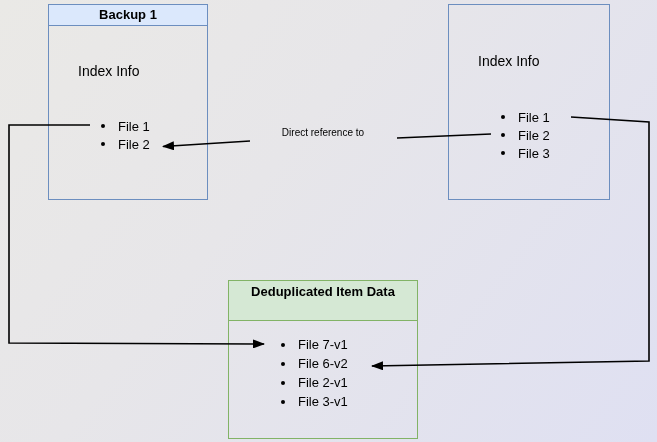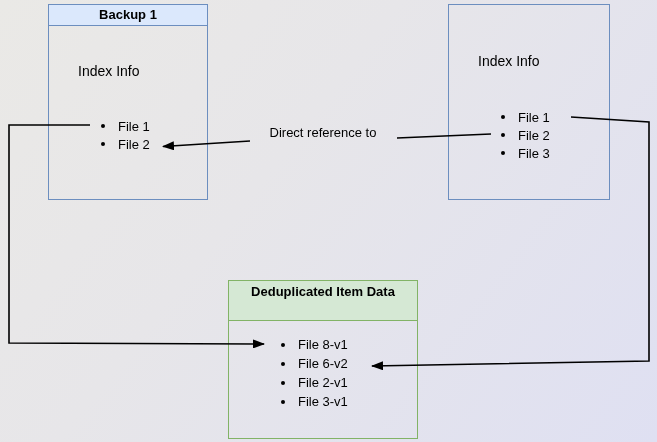--- a/index.html
+++ b/index.html
@@ -67,21 +67,21 @@
   }
   #backup1 { left: 48px;  top: 4px;   width: 160px; height: 196px; }
   #backup2 { left: 448px; top: 4px;   width: 162px; height: 196px; }
   #dedup   { left: 228px; top: 280px; width: 190px; height: 159px; }
   .annotation {
     position: absolute;
     left: 243px;
     top: 126px;
     width: 160px;
     text-align: center;
-    font-size: 13px;
+    font-size: 10px;
     line-height: 14px;
   }
   svg.connector-layer {
     position: absolute;
     left: 0; top: 0;
     width: 657px; height: 442px;
     pointer-events: none;
   }
   svg.connector-layer path.wire {
     fill: none;
@@ -125,21 +125,21 @@
           <span>File 3</span>
         </li>
     </ul>
   </div>
 
   <div class="node green" id="dedup">
     <div class="node-header">Deduplicated Item Data</div>
     <ul class="file-list">
       <li>
           <span class="dot"></span>
-          <span>File 8-v1</span>
+          <span>File 7-v1</span>
         </li>
       <li>
           <span class="dot"></span>
           <span>File 6-v2</span>
         </li>
       <li>
           <span class="dot"></span>
           <span>File 2-v1</span>
         </li>
       <li>

